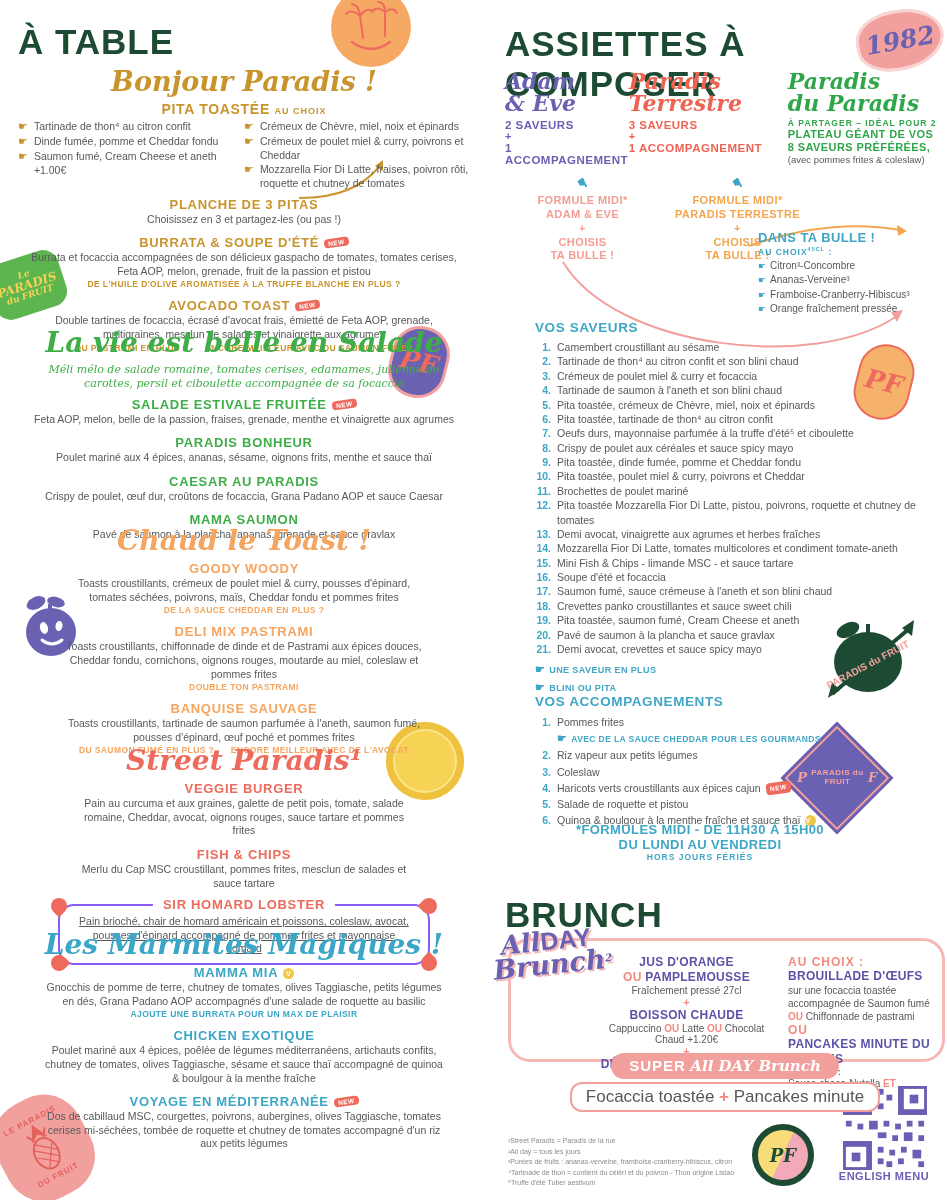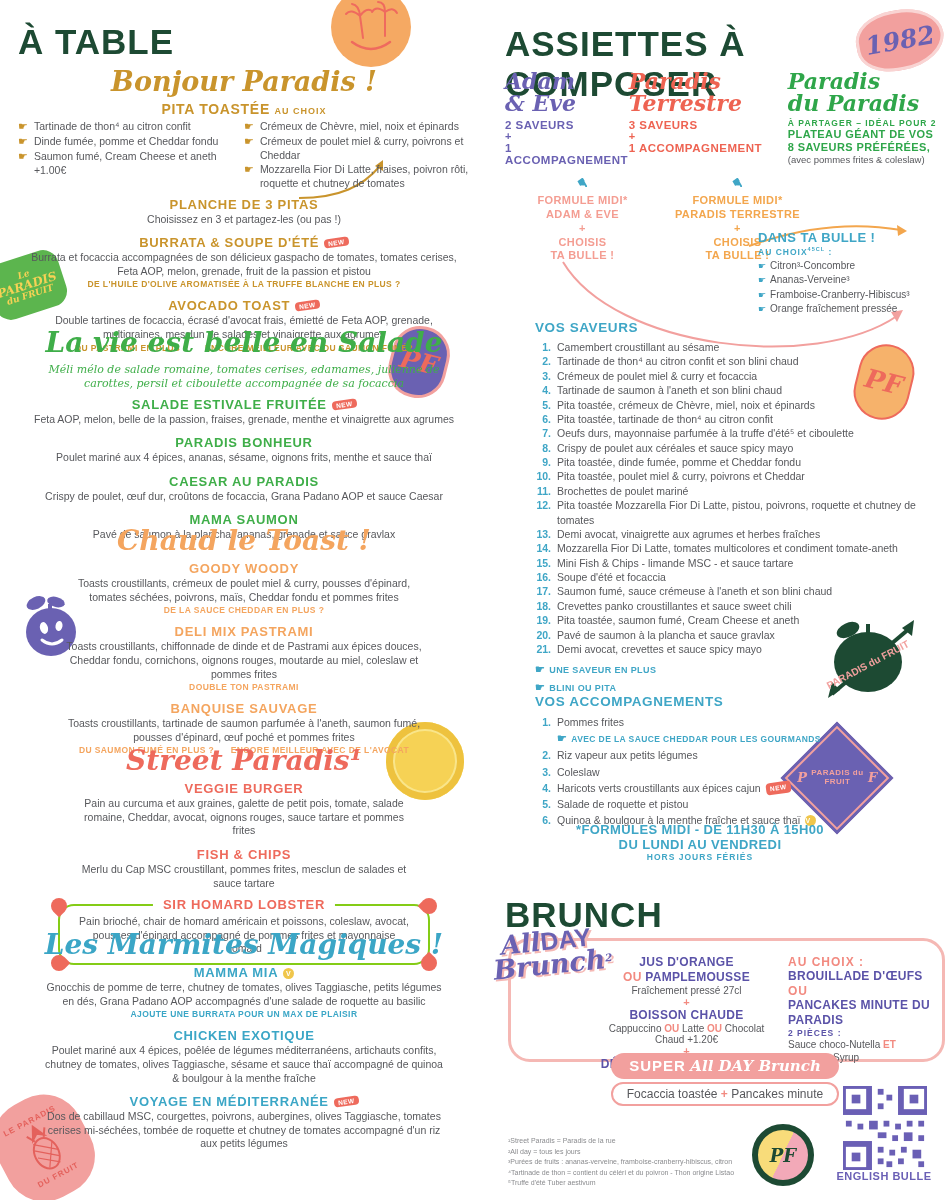--- a/index.html
+++ b/index.html
@@ -27,21 +27,21 @@
   .sec-coral .item-title{color:var(--coral);}
   .sec-blue .item-title{color:var(--blue);}
   .sec-blue .item-upsell{color:var(--blue);}
   .new-badge{display:inline-block;background:var(--coral);color:#fff;font-size:6.5px;font-weight:bold;padding:1px 4px;border-radius:4px;transform:rotate(-8deg);margin-left:5px;vertical-align:2px;letter-spacing:.5px;}
   .veg-badge{display:inline-block;background:#f0c64b;color:#fff;font-size:7px;font-weight:bold;width:11px;height:11px;line-height:11px;border-radius:50%;margin-left:5px;vertical-align:1px;}
   .hand{font-size:11px;margin-right:4px;}
   .pita-cols{display:flex;text-align:left;font-size:10.5px;line-height:1.35;max-width:452px;margin:2px auto 6px;}
   .pita-cols ul{list-style:none;flex:1;}
   .pita-cols li{display:flex;gap:2px;}
   .pita-cols .hand{color:var(--gold);}
-  .lobster-box{position:relative;border:2px solid #84cc16;border-radius:16px;max-width:372px;margin:14px auto 0;padding:8px 12px 7px;}
+  .lobster-box{position:relative;border:2px solid #8b5cf6;border-radius:16px;max-width:372px;margin:14px auto 0;padding:8px 12px 7px;text-decoration:underline;}
   .lobster-title{position:absolute;top:-9px;left:50%;transform:translateX(-50%);background:#fff;padding:0 10px;font-size:13px;font-weight:bold;letter-spacing:.7px;color:var(--coral);white-space:nowrap;}
   .lobster-box .item-desc{max-width:340px;}
   .claw{position:absolute;width:16px;height:16px;background:var(--coral);border-radius:50% 50% 50% 0;}
   
   .plans{left:505px;top:70px;width:442px;display:flex;}
   .plan{text-align:left;}
   .plan-script{white-space:pre-line;font-size:22px;line-height:1.0;}
   .plan-l1{font-size:11.5px;font-weight:bold;letter-spacing:.5px;margin-top:5px;}
   .plan-plus{font-size:11px;font-weight:bold;line-height:1;}
   .c-purple{color:var(--purple);} .c-terr{color:var(--terr);} .c-pgreen{color:var(--pgreen);}
@@ -78,21 +78,21 @@
   .b-plus{color:#f28a80;font-weight:bold;font-size:11px;line-height:1.1;}
   .b-choice{color:#f28a80;font-weight:bold;font-size:12px;letter-spacing:1px;}
   .b-desc{font-size:10px;line-height:1.3;color:var(--grey);}
   .b-pieces{color:#5b53a8;font-weight:bold;font-size:8.5px;letter-spacing:1px;}
   .logo-adb{left:492px;top:930px;width:110px;text-align:center;transform:rotate(-6deg);font-family:"DejaVu Serif",serif;font-style:italic;font-weight:bold;color:#6a61b2;text-shadow:2px 2px 0 var(--lpink);line-height:.9;}
   .logo-adb .l1{font-size:26px;} .logo-adb .l2{font-size:25px;font-family:"Liberation Sans",sans-serif;font-style:normal;} .logo-adb .l3{font-size:27px;}
   .super-row{left:505px;top:1053px;width:440px;text-align:center;}
   .super-pill{display:inline-block;background:var(--pink);border-radius:18px;padding:4px 18px;color:#fff;}
   .super-pill .lbl{font-weight:bold;font-size:15px;letter-spacing:1px;}
   .super-pill .scr{font-family:"DejaVu Serif",serif;font-style:italic;font-weight:bold;font-size:15px;}
-  .super-sub{display:inline-block;background:#fff;border:2px solid var(--pink);border-radius:12px;padding:3px 14px;font-size:12px;color:var(--grey);margin-top:3px;}
+  .super-sub{display:inline-block;background:#fff;border:2px solid var(--pink);border-radius:12px;padding:3px 14px;font-size:17px;color:var(--grey);margin-top:3px;}
   .footnotes{left:508px;top:1136px;width:240px;font-size:7px;line-height:1.5;color:#8a8b8e;text-align:left;}
   .english{left:826px;top:1170px;width:116px;text-align:center;color:#6a5fb5;font-weight:bold;font-size:11px;letter-spacing:.5px;}
   
   .stamp-top{left:330px;top:-14px;width:82px;height:82px;}
   .stamp-1982{left:856px;top:10px;width:88px;height:60px;background:var(--pink);border-radius:48% 52% 55% 45%;transform:rotate(-10deg);display:flex;align-items:center;justify-content:center;box-shadow:inset 0 0 0 3px rgba(255,255,255,.55);}
   .stamp-1982 span{font-family:"DejaVu Serif",serif;font-style:italic;font-weight:bold;font-size:25px;color:#6a61b2;}
   .green-pill{left:-10px;top:256px;width:74px;height:58px;background:#5cb54e;border-radius:16px;transform:rotate(-18deg);color:#f6d255;display:flex;flex-direction:column;align-items:center;justify-content:center;font-family:"DejaVu Serif",serif;font-style:italic;font-weight:bold;line-height:1;}
   .green-pill .s{font-size:9px;} .green-pill .m{font-size:12px;}
   .pf-pill{border-radius:28px;display:flex;align-items:center;justify-content:center;font-family:"DejaVu Serif",serif;font-style:italic;font-weight:bold;color:var(--coral);}
   .pf-purple{left:390px;top:326px;width:58px;height:72px;background:#6a61b2;border:3px solid var(--pink);transform:rotate(14deg);font-size:26px;}
@@ -194,21 +194,21 @@
       <rect x="26" y="17" width="2" height="2"></rect>
       <rect x="12" y="21" width="2" height="2"></rect>
     <rect x="16" y="22" width="2" height="2"></rect>
       <rect x="20" y="21" width="2" height="2"></rect>
       <rect x="24" y="22" width="3" height="3"></rect>
     <rect x="12" y="25" width="2" height="2"></rect>
       <rect x="15" y="26" width="2" height="2"></rect>
       <rect x="19" y="25" width="2" height="2"></rect>
       <rect x="26" y="26" width="2" height="2"></rect>
   </svg>
-  <div class="abs english">ENGLISH BULLE</div>
+  <div class="abs english">ENGLISH MENU</div>
 
   <svg class="abs" style="left:295px;top:158px" width="95" height="44" viewBox="0 0 95 44">
     <path d="M4 40 C45 40 68 28 85 8" stroke="#c9942c" stroke-width="2" fill="none"></path>
     <polygon points="88,2 80,8 88,13" fill="#c9942c"></polygon>
   </svg>
   <svg class="abs" style="left:745px;top:218px" width="170" height="34" viewBox="0 0 170 34">
     <path d="M4 28 C60 8 110 4 156 12" stroke="#f3a64d" stroke-width="2" fill="none"></path>
     <polygon points="162,13 152,7 153,18" fill="#f3a64d"></polygon>
   </svg>
   <svg class="abs" style="left:555px;top:254px" width="360" height="115" viewBox="0 0 360 115">
@@ -588,20 +588,21 @@
         <div class="b-sub">Fraîchement pressé 27cl</div>
         <div class="b-plus">+</div>
         <div class="b-h">BOISSON CHAUDE</div>
         <div class="b-sub"><span>Cappuccino </span><span class="b-ou">OU</span><span> Latte </span><span class="b-ou">OU</span><span> Chocolat Chaud +1.20€</span></div>
         <div class="b-plus">+</div>
         <div class="b-h">DÉCOUPE D'ANANAS FRAIS</div>
       </div>
       <div class="bcol-r">
         <div class="b-choice">AU CHOIX :</div>
         <div class="b-h">BROUILLADE D'ŒUFS</div>
+        <div class="b-desc"><span>sur une focaccia toastée accompagnée de Saumon fumé </span><span class="b-ou">OU</span><span> Chiffonnade de pastrami</span></div>
         <div class="b-choice">OU</div>
         <div class="b-h">PANCAKES MINUTE DU PARADIS</div>
         <div class="b-pieces">2 PIÈCES :</div>
         <div class="b-desc"><span>Sauce choco-Nutella </span><span class="b-ou">ET</span><span> American Syrup</span></div>
       </div>
     </div>
   </div>
   <div class="abs logo-adb">
     <span class="l1">All</span><span class="l2">DAY</span><br>
     <span class="l3">Brunch</span><sup>2</sup>

